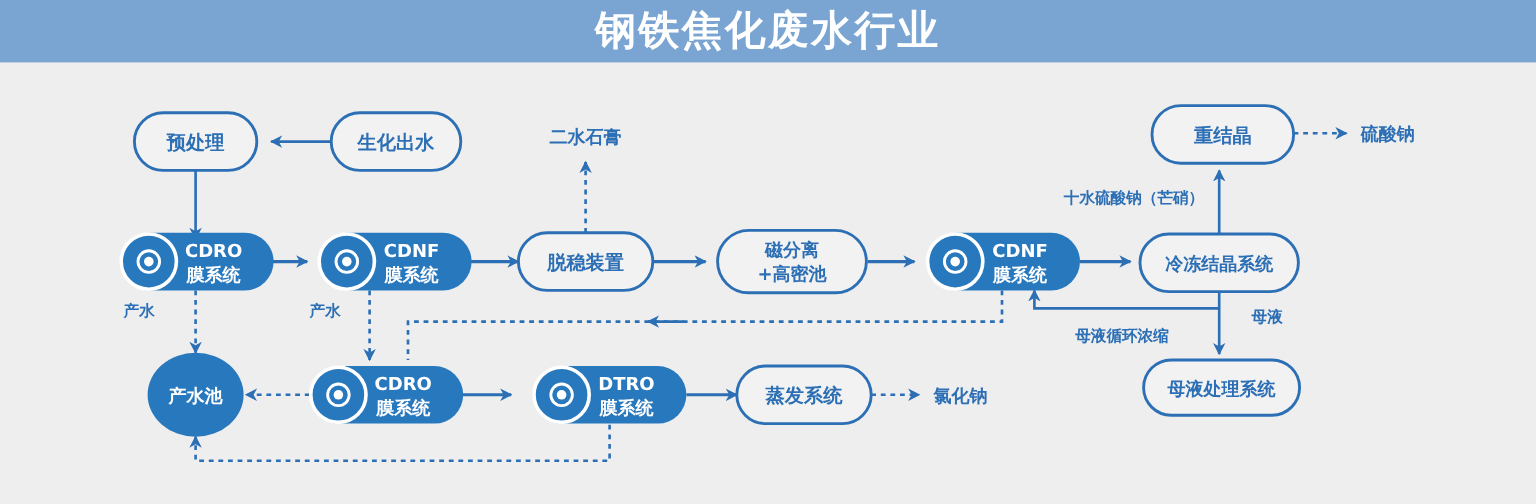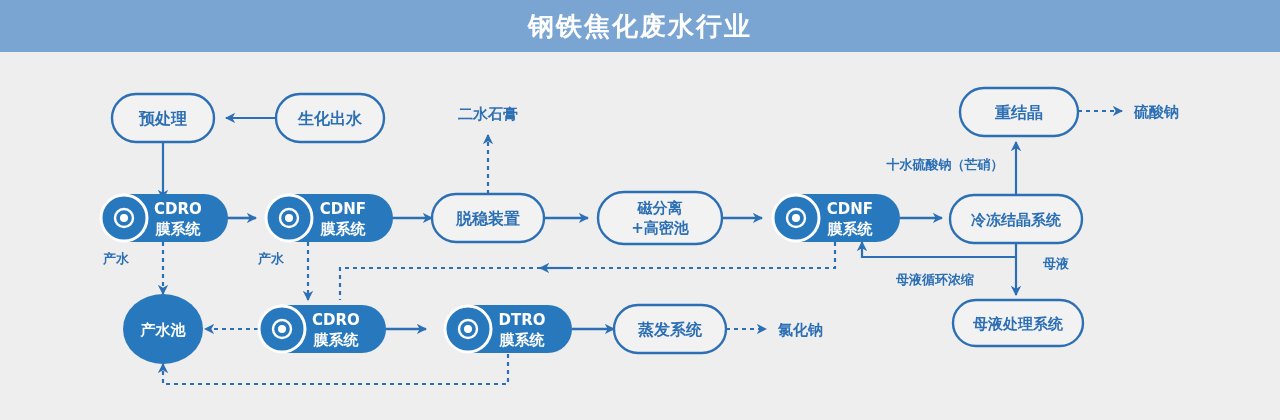--- a/index.html
+++ b/index.html
@@ -9,21 +9,21 @@
     font-family:"Liberation Sans","DejaVu Sans",sans-serif;
     overflow:hidden;
   }
   .page{position:relative;width:1280px;height:420px;background:#eeeeee;}
   .header{
     position:absolute;left:0;top:0;width:1280px;height:52px;
     background:#7aa5d2;
     display:flex;align-items:center;justify-content:center;
   }
   .header-title{
-    color:#ffffff;font-size:26px;font-weight:bold;letter-spacing:2px;
+    color:#ffffff;font-size:34px;font-weight:bold;letter-spacing:2px;
     font-family:"DejaVu Sans","Liberation Sans",sans-serif;
   }
   .canvas{position:absolute;left:0;top:52px;width:1280px;height:368px;}
   svg{display:block;}
   .nd-fill-txt{
     fill:#ffffff;font-weight:bold;
     font-family:"DejaVu Sans","Liberation Sans",sans-serif;
     text-anchor:middle;
   }
   .nd-out-txt{

